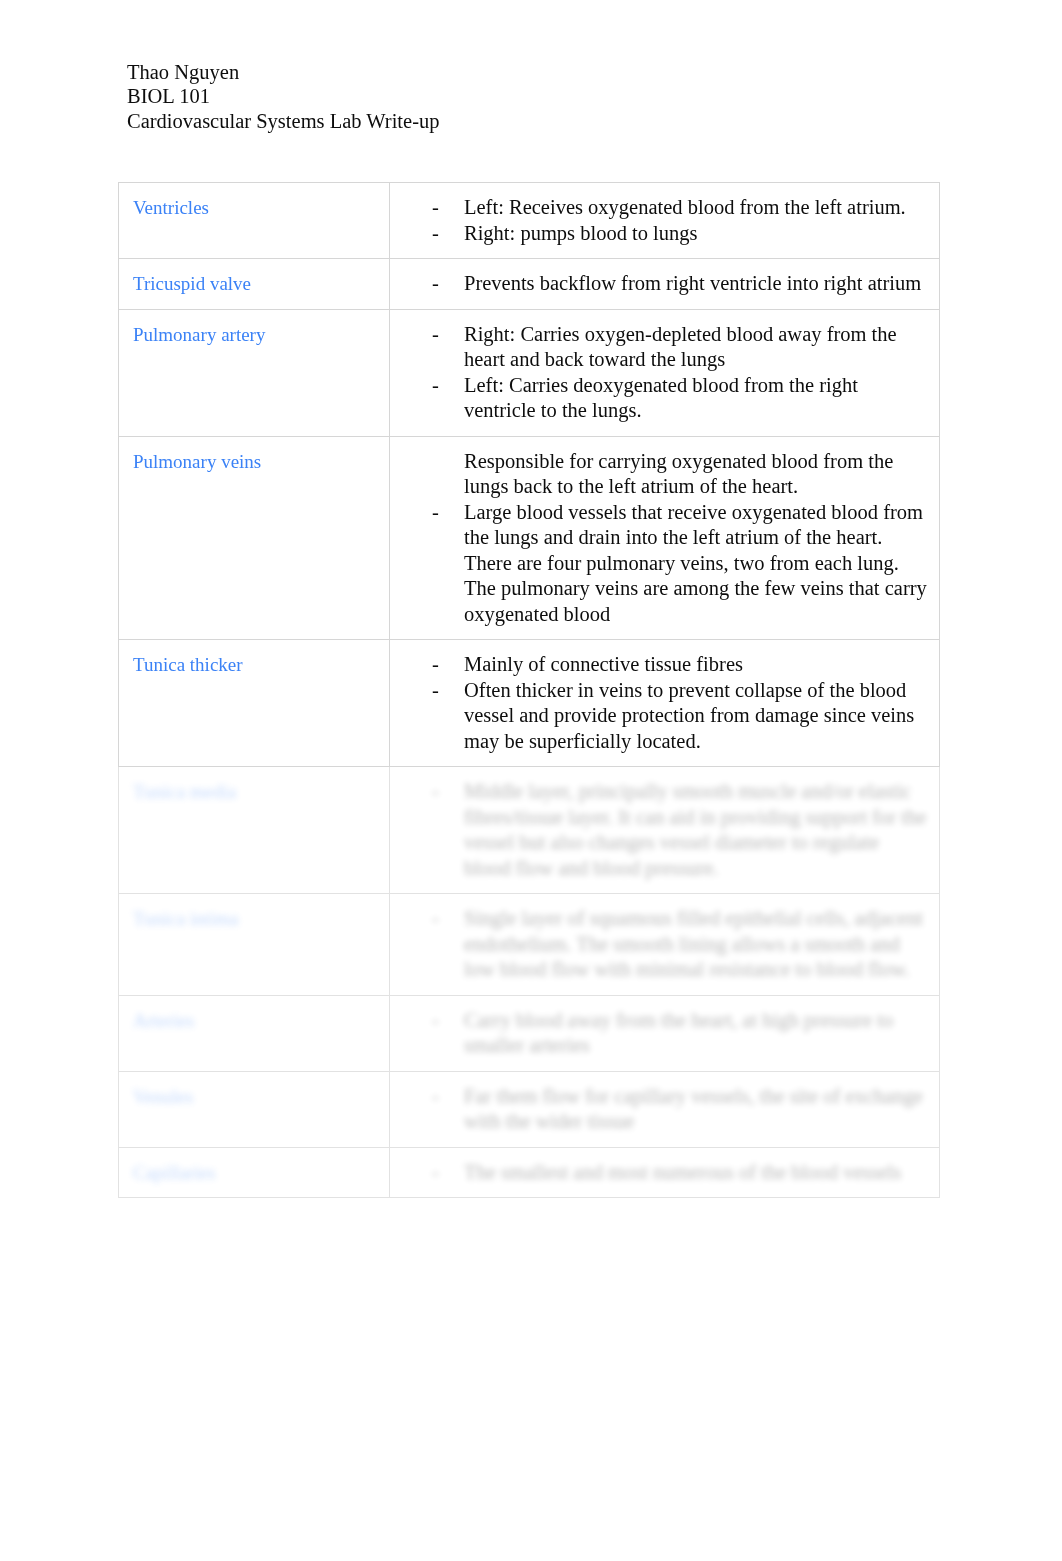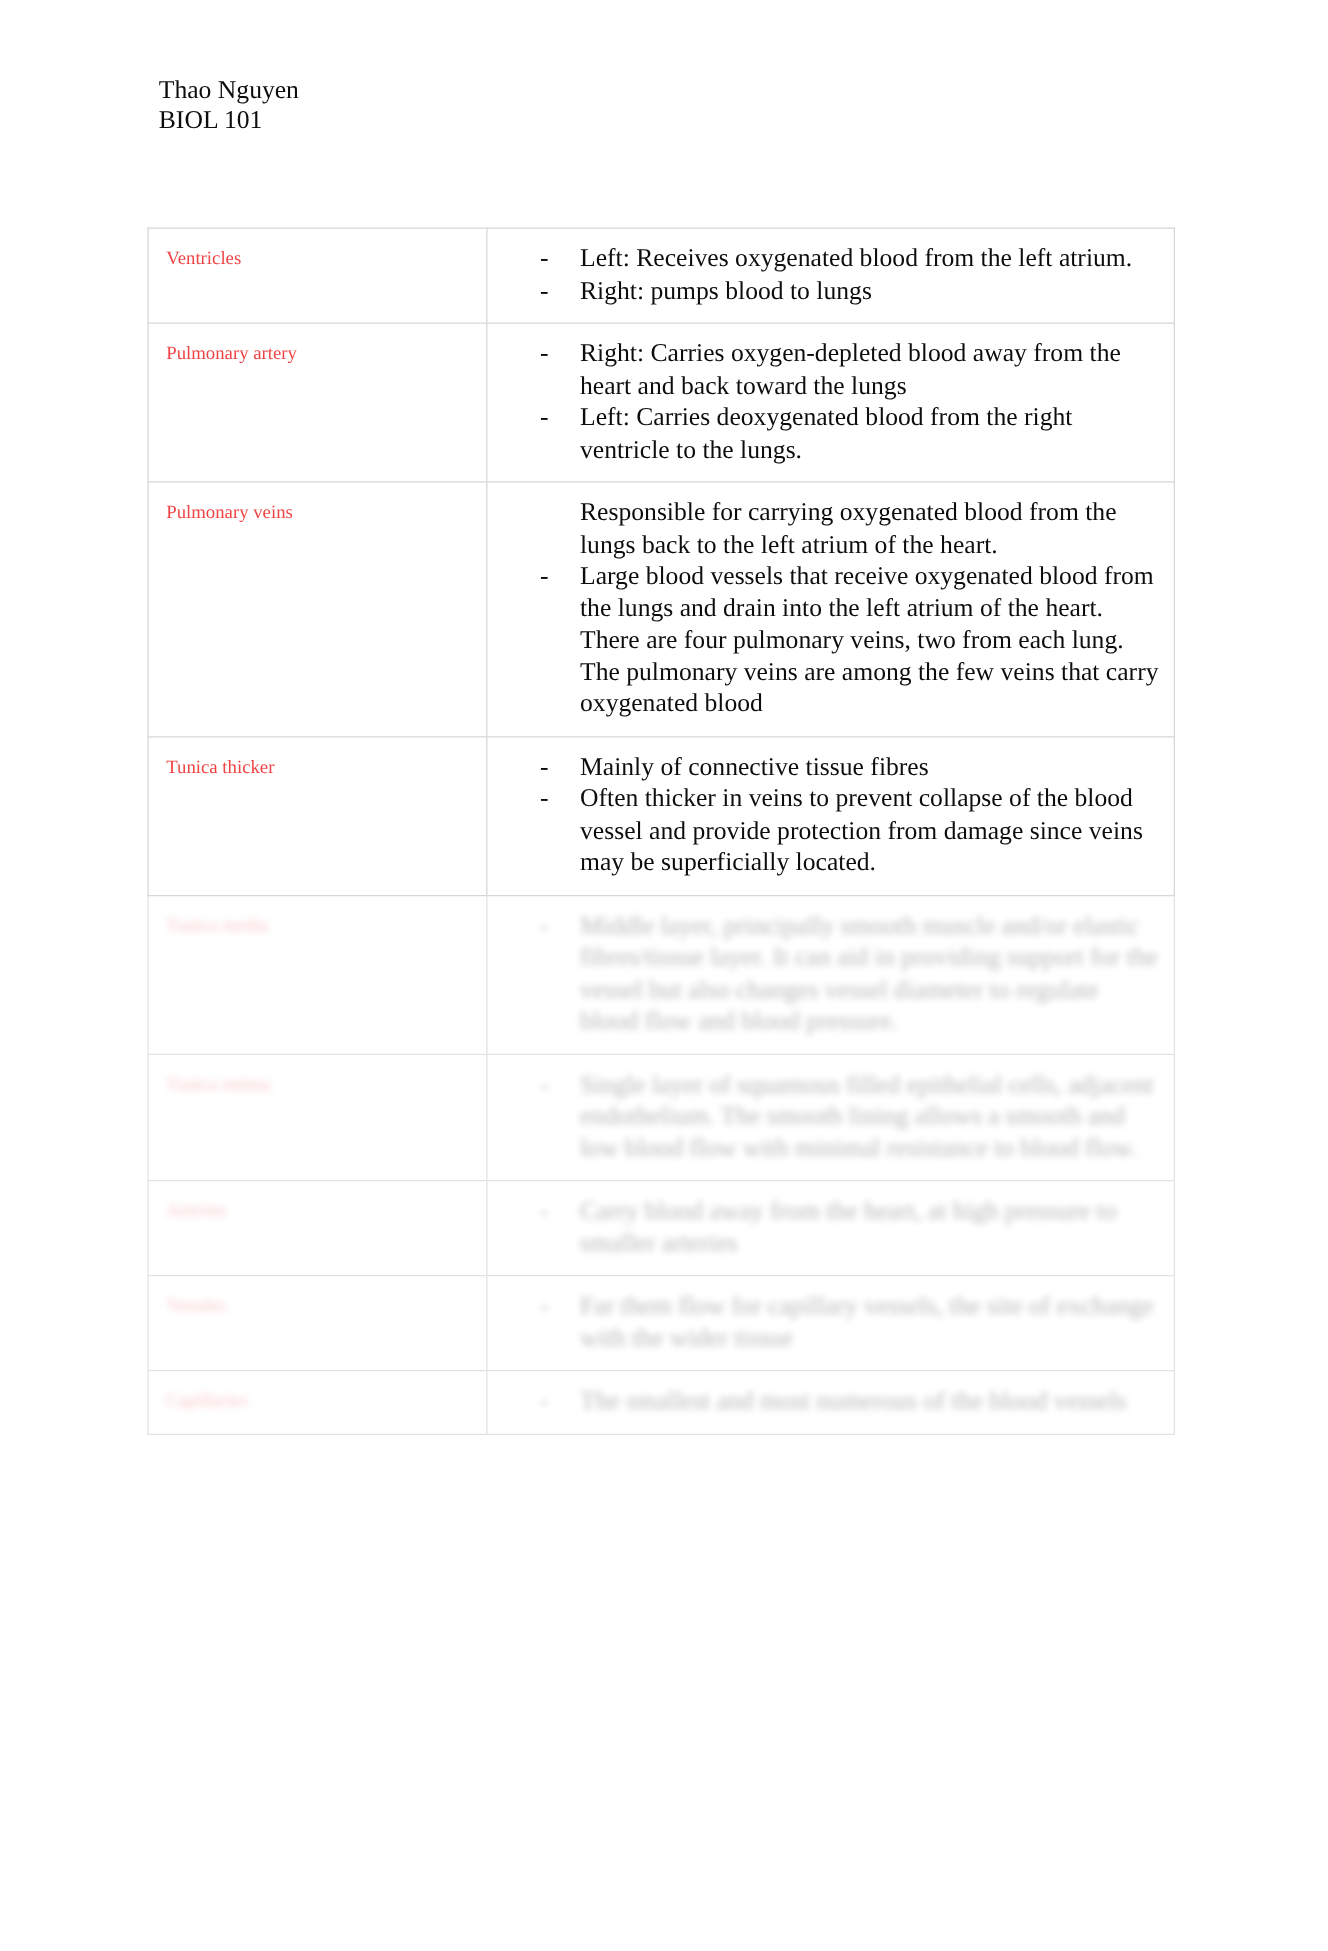--- a/index.html
+++ b/index.html
@@ -52,23 +52,23 @@
     border: 1px solid #d6d6d6;
     vertical-align: top;
     padding: 0;
     background: #ffffff;
   }
   .col-term { width: 271px; }
   .col-desc { width: 550px; }
 
   .term-cell {
     padding: 12px 10px 12px 14px;
-    font-size: 15px;
+    font-size: 19px;
     line-height: 25.5px;
-    color: #ef4444;
+    color: #3b82f6;
     font-family: Liberation Serif, serif;
   }
   .desc-cell {
     padding: 12px 10px 12px 0;
     font-size: 20.5px;
     line-height: 25.5px;
     color: #0d0d0d;
   }
 
   
@@ -101,20 +101,21 @@
   }
 </style>
 </head>
 <body>
 
 <div class="page">
 
   <div class="header">
     <div class="header-line">Thao Nguyen</div>
     <div class="header-line">BIOL 101</div>
+    <div class="header-line">Cardiovascular Systems Lab Write-up</div>
   </div>
 
   <table class="doc-table">
     <colgroup>
       <col class="col-term">
       <col class="col-desc">
     </colgroup>
     <tbody id="table-body">
         <tr>
           <td>
@@ -124,20 +125,32 @@
             <div class="desc-cell">
               <ul class="bl">
                 <li><span class="dash">-</span><span>Left: Receives oxygenated blood from the left atrium.</span></li>
                 <li><span class="dash">-</span><span>Right: pumps blood to lungs</span></li>
               </ul>
             </div>
           </td>
         </tr>
         <tr>
           <td>
+            <div class="term-cell">Tricuspid valve</div>
+          </td>
+          <td>
+            <div class="desc-cell">
+              <ul class="bl">
+                <li><span class="dash">-</span><span>Prevents backflow from right ventricle into right atrium</span></li>
+              </ul>
+            </div>
+          </td>
+        </tr>
+        <tr>
+          <td>
             <div class="term-cell">Pulmonary artery</div>
           </td>
           <td>
             <div class="desc-cell">
               <ul class="bl">
                 <li><span class="dash">-</span><span>Right: Carries oxygen-depleted blood away from the heart and back toward the lungs</span></li>
                 <li><span class="dash">-</span><span>Left: Carries deoxygenated blood from the right ventricle to the lungs.</span></li>
               </ul>
             </div>
           </td>

